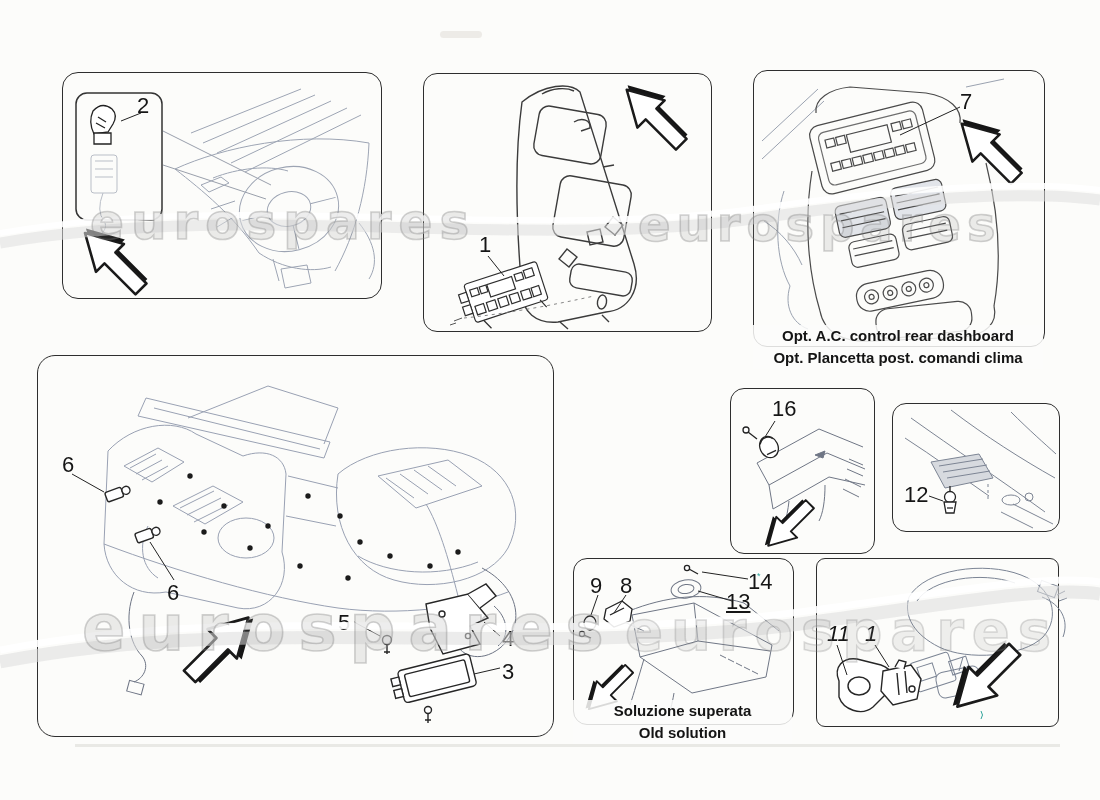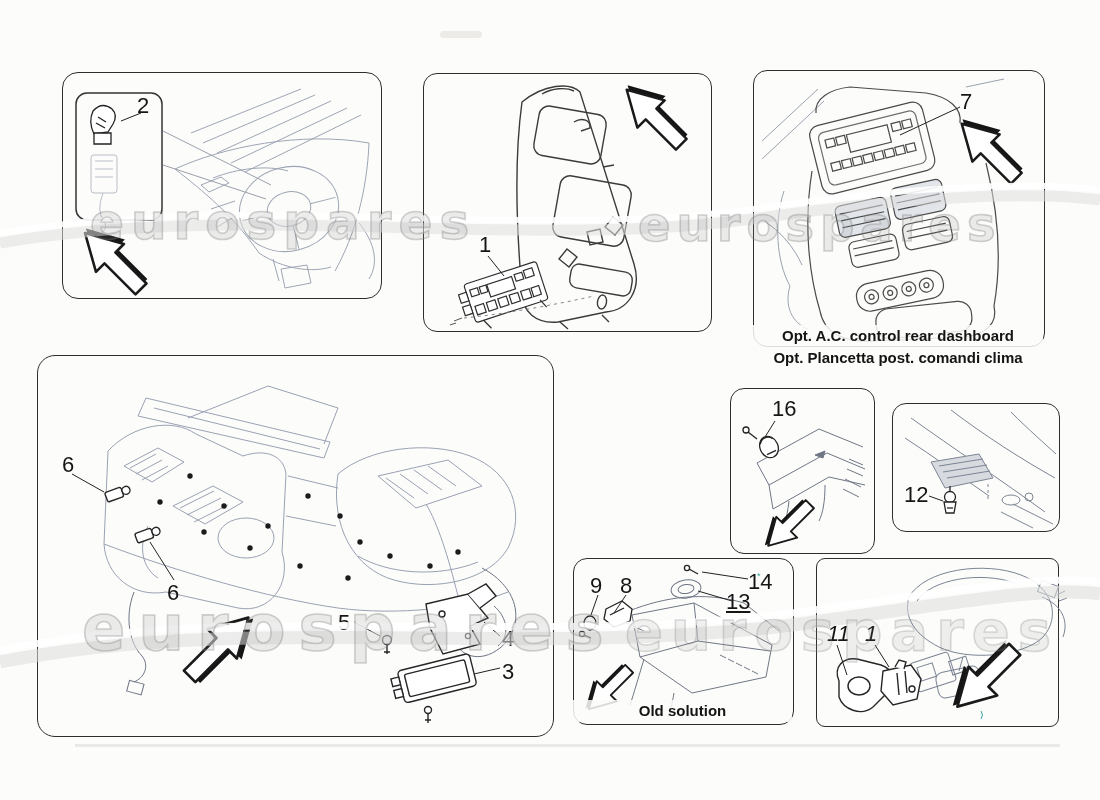--- a/index.html
+++ b/index.html
@@ -421,20 +421,21 @@
     <div class="callout" style="left:174px; top:12px;">14</div>
     <div class="callout" style="left:152px; top:32px;text-decoration:underline;">13</div>
     <div class="arrow" style="left:4px; top:109px; width:62px; height:42px; transform:rotate(135deg);">
       <svg viewBox="0 0 100 62">
           <use href="#blkarrow"></use>
         </svg>
     </div>
   </div>
 
   <div class="caption" style="left:573px; top:700px; width:219px;">
+    <span>Soluzione superata</span>
     <span>Old solution</span>
   </div>
 
   <div class="panel" style="left:816px; top:558px; width:241px; height:167px; border-radius:9px;font-style:italic;">
     <svg class="art" viewBox="0 0 241 167">
       <g stroke="#7b8494" stroke-width="1" fill="none">
         <path d="M92,38 C108,10 168,2 204,16 C236,28 244,58 226,78 C206,98 150,102 122,88 C98,76 86,58 92,38 Z"></path>
         <path d="M100,42 C114,20 164,12 198,24"></path>
         <path d="M146,98 L142,112"></path>
         <g transform="rotate(-12 142 124)">

